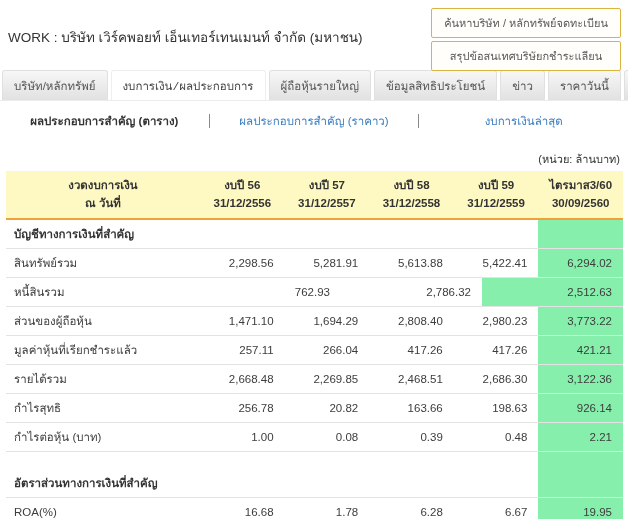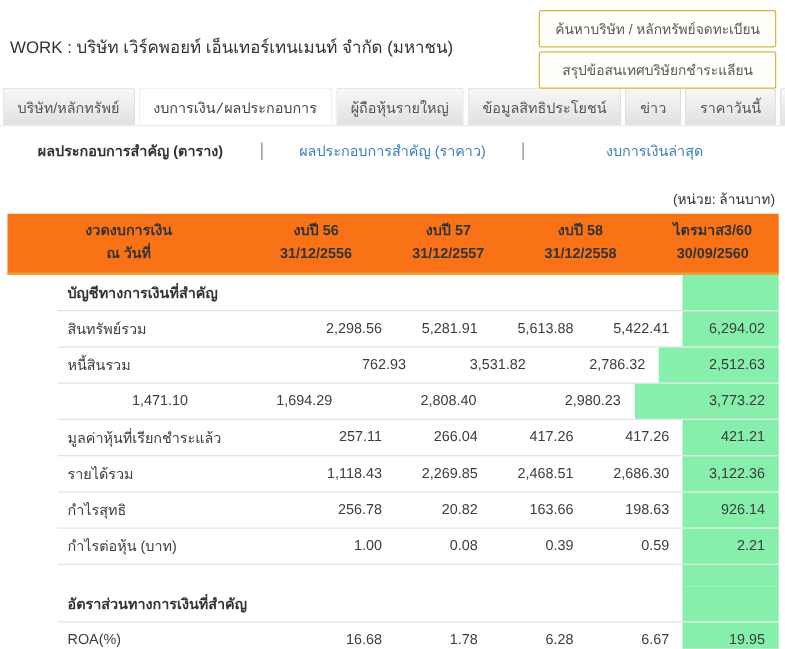--- a/index.html
+++ b/index.html
@@ -26,24 +26,24 @@
   .tab.active { background:#fff; border-color:#eee; color:#444;font-family:Liberation Mono, monospace; }
   
   .subtabs { display:flex; align-items:center; margin:11px 0 1px; }
   .subtab { flex:1; text-align:center; font-size:11.5px; cursor:pointer; }
   .subtab.active { color:#333; font-weight:bold; cursor:default; }
   .subtab.link { color:#3c7dbf; }
   .subtab-sep { width:1px; height:14px; background:#8a8a8a; }
   .unit-note { text-align:right; font-size:11px; color:#333; padding-right:8px; margin-top:20px; }
   
   .fintable { margin:3px 5px 0 6px; }
-  .thead { display:flex; background:#f97316; border-bottom:2px solid #f0a238; }
+  .thead { display:flex; background:#fef9c3; border-bottom:2px solid #f0a238; }
   .th { flex:1; text-align:center; font-size:11.5px; font-weight:bold; color:#333; padding:6px 0 5px; line-height:1.55; }
   .th.first { flex:0 0 194px; }
-  .tbody .row { display:flex; align-items:stretch; border-bottom:1px solid #e3e3e3; min-height:29px;margin-left:40px; }
+  .tbody .row { display:flex; align-items:stretch; border-bottom:1px solid #e3e3e3; min-height:29px; }
   .tbody .row.gap { min-height:17px; border-bottom:none; }
   .cell { display:flex; align-items:center; font-size:11.5px; color:#3d3d3d; }
   .cell-label { flex:0 0 194px; padding-left:8px; }
   .cell-val { flex:1; justify-content:flex-end; padding-right:11px; }
   .row.section .cell-label { font-weight:bold; color:#333; }
   .cell.hl { background:#86efac; }
 </style>
 </head>
 <body>
 
@@ -87,20 +87,24 @@
     </div>
     <div class="th">
       <div>งบปี 57</div>
       <div>31/12/2557</div>
     </div>
     <div class="th">
       <div>งบปี 58</div>
       <div>31/12/2558</div>
     </div>
     <div class="th">
+      <div>งบปี 59</div>
+      <div>31/12/2559</div>
+    </div>
+    <div class="th">
       <div>ไตรมาส3/60</div>
       <div>30/09/2560</div>
     </div>
   </div>
   <div class="tbody">
       <div class="row section">
         <div class="cell cell-label">บัญชีทางการเงินที่สำคัญ</div>
         <div class="cell cell-val"></div>
         <div class="cell cell-val"></div>
         <div class="cell cell-val"></div>
@@ -111,61 +115,61 @@
         <div class="cell cell-label">สินทรัพย์รวม</div>
         <div class="cell cell-val">2,298.56</div>
         <div class="cell cell-val">5,281.91</div>
         <div class="cell cell-val">5,613.88</div>
         <div class="cell cell-val">5,422.41</div>
         <div class="cell cell-val hl">6,294.02</div>
       </div>
       <div class="row data">
         <div class="cell cell-label">หนี้สินรวม</div>
         <div class="cell cell-val">762.93</div>
-        <div class="cell cell-val">3,531.82</div>
         <div class="cell cell-val">2,786.32</div>
         <div class="cell cell-val hl">2,512.63</div>
       </div>
       <div class="row data">
+        <div class="cell cell-label">ส่วนของผู้ถือหุ้น</div>
         <div class="cell cell-val">1,471.10</div>
         <div class="cell cell-val">1,694.29</div>
         <div class="cell cell-val">2,808.40</div>
         <div class="cell cell-val">2,980.23</div>
         <div class="cell cell-val hl">3,773.22</div>
       </div>
       <div class="row data">
         <div class="cell cell-label">มูลค่าหุ้นที่เรียกชำระแล้ว</div>
         <div class="cell cell-val">257.11</div>
         <div class="cell cell-val">266.04</div>
         <div class="cell cell-val">417.26</div>
         <div class="cell cell-val">417.26</div>
         <div class="cell cell-val hl">421.21</div>
       </div>
       <div class="row data">
         <div class="cell cell-label">รายได้รวม</div>
-        <div class="cell cell-val">1,118.43</div>
+        <div class="cell cell-val">2,668.48</div>
         <div class="cell cell-val">2,269.85</div>
         <div class="cell cell-val">2,468.51</div>
         <div class="cell cell-val">2,686.30</div>
         <div class="cell cell-val hl">3,122.36</div>
       </div>
       <div class="row data">
         <div class="cell cell-label">กำไรสุทธิ</div>
         <div class="cell cell-val">256.78</div>
         <div class="cell cell-val">20.82</div>
         <div class="cell cell-val">163.66</div>
         <div class="cell cell-val">198.63</div>
         <div class="cell cell-val hl">926.14</div>
       </div>
       <div class="row data">
         <div class="cell cell-label">กำไรต่อหุ้น (บาท)</div>
         <div class="cell cell-val">1.00</div>
         <div class="cell cell-val">0.08</div>
         <div class="cell cell-val">0.39</div>
-        <div class="cell cell-val">0.59</div>
+        <div class="cell cell-val">0.48</div>
         <div class="cell cell-val hl">2.21</div>
       </div>
       <div class="row gap">
         <div class="cell cell-label"></div>
         <div class="cell cell-val"></div>
         <div class="cell cell-val"></div>
         <div class="cell cell-val"></div>
         <div class="cell cell-val"></div>
         <div class="cell cell-val hl"></div>
       </div>

